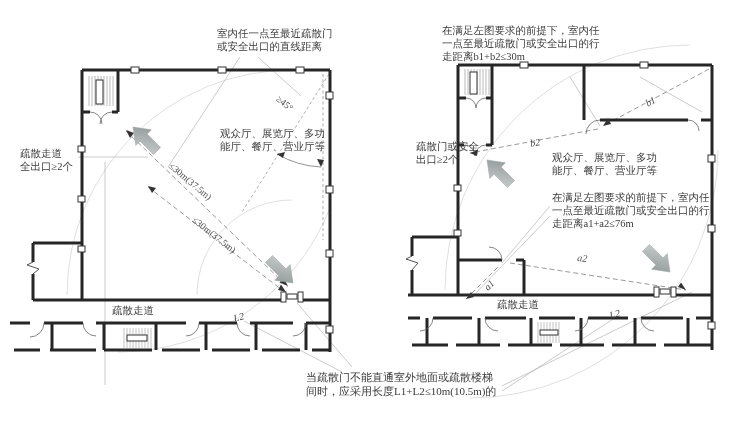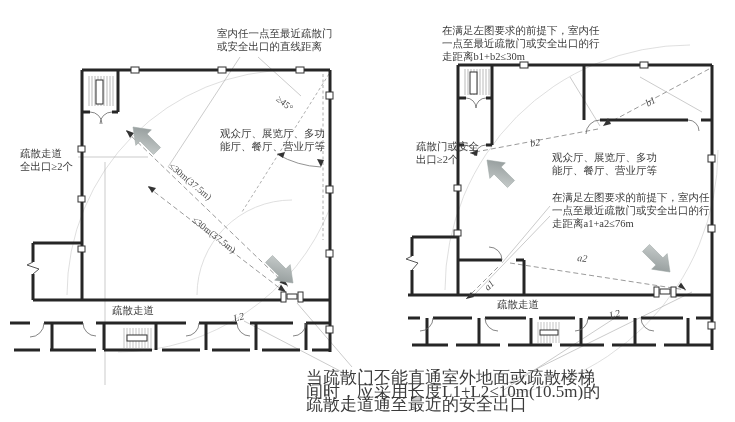--- a/index.html
+++ b/index.html
@@ -4,21 +4,21 @@
 <style>
   html,body{margin:0;padding:0;background:#fff;}
   #stage{position:relative;width:735px;height:422px;background:#fff;overflow:hidden;
          font-family:"Liberation Serif","DejaVu Serif",serif;}
   #plan-svg{position:absolute;left:0;top:0;}
   .lbl{position:absolute;font:10.5px/13px "Liberation Serif","DejaVu Serif",serif;
        color:#3b3b3b;white-space:nowrap;transform-origin:0 0;}
   .lbl .ln{display:block;}
   .dim{font-size:9.5px;color:#4a4a4a;}
   .var{font-style:italic;font-size:10px;color:#4a4a4a;}
-  .note-b{font-size:17px;line-height:13.5px;}
+  .note-b{font-size:11px;line-height:13.5px;}
 </style>
 </head>
 <body>
 
 <div id="stage">
 
 <svg id="plan-svg" width="735" height="422" viewBox="0 0 735 422">
   <defs>
     <linearGradient id="ag" x1="0" y1="0" x2="1" y2="1">
       <stop offset="0" stop-color="#cdd2d1"></stop>
@@ -185,16 +185,15 @@
 <div class="lbl var" style="left:643px;top:98px;transform:rotate(-28deg)">b1</div>
 <div class="lbl var" style="left:529px;top:137px;transform:rotate(-10deg)">b2</div>
 <div class="lbl var" style="left:481px;top:284px;transform:rotate(-45deg)">a1</div>
 <div class="lbl var" style="left:578px;top:251px;transform:rotate(6deg)">a2</div>
 <div class="lbl" style="left:497px;top:298px">疏散走道</div>
 <div class="lbl var" style="left:608px;top:309px;transform:rotate(-15deg)">L2</div>
 
 <div class="lbl note-b" style="left:306px;top:371px">
   <span class="ln">当疏散门不能直通室外地面或疏散楼梯</span>
   <span class="ln">间时，应采用长度L1+L2≤10m(10.5m)的</span>
-  <span class="ln">疏散走道通至最近的安全出口</span>
 </div>
 
 </div>
 
 </body></html>

